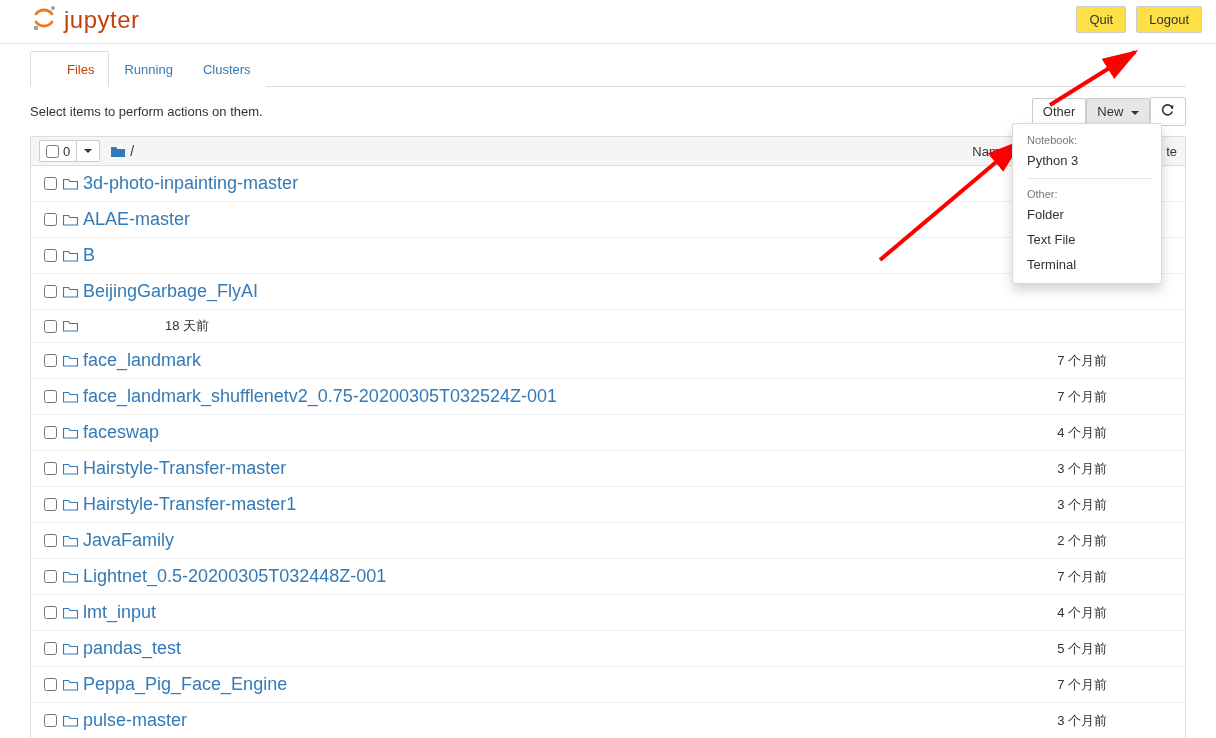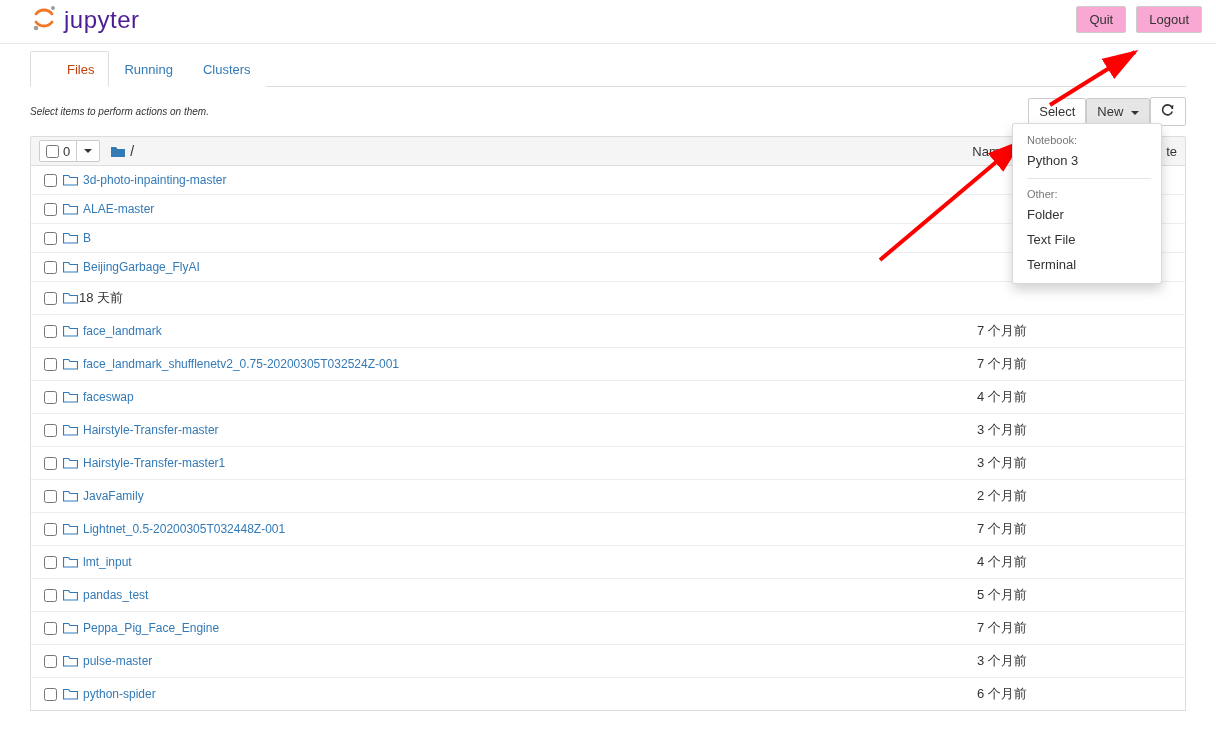--- a/index.html
+++ b/index.html
@@ -1,32 +1,32 @@
 <!DOCTYPE html>
 <html><head>
 <meta charset="utf-8">
 <style>
 * { box-sizing: border-box; margin: 0; padding: 0; }
 body { font-family: "Helvetica Neue", Helvetica, Arial, sans-serif; font-size: 13px; color: #333; background: #fff; }
 
 .header { display: flex; align-items: center; justify-content: space-between; padding: 4px 14px 8px 30px; border-bottom: 1px solid #e7e7e7; }
 .logo { display: flex; align-items: center; gap: 6px; }
 .logo-icon { display: inline-block; }
-.logo-text { color: #4c1d95; font-size: 24px; letter-spacing: 0.5px; }
+.logo-text { color: #c2410c; font-size: 24px; letter-spacing: 0.5px; }
 .header-buttons { display: flex; gap: 10px; }
-.header-btn { border: 1px solid #ccc; background: #f9a8d4; padding: 5px 12px; font-size: 13px; cursor: pointer; color: #333; border-radius: 2px; }
+.header-btn { border: 1px solid #ccc; background: #fde047; padding: 5px 12px; font-size: 13px; cursor: pointer; color: #333; border-radius: 2px; }
 
 .main { padding: 0 30px; }
 
 .tabs { display: flex; border-bottom: 1px solid #ddd; margin-top: 6px; }
 .tab { padding: 10px 14px 9px; font-size: 13px; cursor: pointer; color: #337ab7; border: 1px solid transparent; border-bottom: none; position: relative; top: 1px; background: #fff; }
 .tab.active { border: 1px solid #ddd; border-bottom-color: #fff; color: #c2410c; border-radius: 2px 2px 0 0; padding-left: 36px; }
 
 .toolbar-row { display: flex; justify-content: space-between; align-items: center; margin: 10px 0; }
-.instruction { font-size: 10px; color: #333; font-style: italic; }
+.instruction { font-size: 13px; color: #333; }
 .action-btns { display: flex; gap: 0; align-items: center; position: relative; }
 .btn { border: 1px solid #ccc; background: #fff; padding: 5px 10px; font-size: 13px; cursor: pointer; color: #333; border-radius: 2px; }
 .btn + .btn { margin-left: 0; }
 .btn.new-btn { background: #e6e6e6; }
 .btn .caret { display: inline-block; width: 0; height: 0; margin-left: 4px; vertical-align: middle; border-top: 4px solid; border-left: 4px solid transparent; border-right: 4px solid transparent; }
 
 .refresh-icon { display: inline-block; width: 14px; height: 14px; }
 
 .list-header { display: flex; align-items: center; background: #f5f5f5; border: 1px solid #ddd; border-radius: 2px 2px 0 0; height: 30px; padding: 0 8px; }
 .select-all { display: flex; align-items: center; border: 1px solid #ccc; background: #fff; border-radius: 2px; height: 22px; }
@@ -44,22 +44,22 @@
 .sort-arrow { display: inline-block; width: 0; height: 0; border-top: 5px solid #333; border-left: 4px solid transparent; border-right: 4px solid transparent; position: relative; top: 0; }
 .col-modified { font-size: 13px; color: #333; padding-right: 0; width: 100px; text-align: right; }
 .col-modified-txt { }
 
 .file-list { border: 1px solid #ddd; border-top: none; }
 .file-row { display: flex; align-items: center; padding: 7px 8px; border-top: 1px solid #eee; }
 .file-row:first-child { border-top: none; }
 .row-cb { width: 22px; display: flex; justify-content: center; }
 .row-cb input { margin: 0; }
 .row-icon { width: 18px; display: flex; justify-content: center; }
-.row-name { margin-left: 4px; color: #337ab7; font-size: 12px; cursor: pointer; flex: 1; }
-.row-modified { width: 130px; text-align: left; font-size: 13px; color: #333; }
+.row-name { margin-left: 4px; color: #337ab7; font-size: 18px; cursor: pointer; flex: 1; }
+.row-modified { width: 130px; text-align: right; font-size: 13px; color: #333; }
 .row-size { width: 70px; }
 
 .dropdown-menu { position: absolute; top: 26px; right: 24px; background: #fff; border: 1px solid rgba(0,0,0,0.15); box-shadow: 0 6px 12px rgba(0,0,0,0.175); border-radius: 3px; min-width: 150px; padding: 6px 0; z-index: 100; }
 .dd-section-label { font-size: 11px; color: #777; padding: 4px 14px 2px; }
 .dd-item { font-size: 13px; color: #333; padding: 5px 14px; cursor: pointer; }
 .dd-divider { height: 1px; background: #e5e5e5; margin: 5px 10px 5px 14px; }
 
 .arrow-annotation { position: absolute; pointer-events: none; z-index: 50; }
 
 </style>
@@ -88,21 +88,21 @@
 
   <div class="tabs">
     <div class="tab active">Files</div>
     <div class="tab">Running</div>
     <div class="tab">Clusters</div>
   </div>
 
   <div class="toolbar-row">
     <div class="instruction">Select items to perform actions on them.</div>
     <div class="action-btns">
-      <button class="btn">Select</button>
+      <button class="btn">Other</button>
       <button class="btn new-btn">
         <span>New</span>
         <span class="caret"></span>
       </button>
       <button class="btn">
         <span class="refresh-icon">
           <svg width="14" height="14" viewBox="0 0 14 14">
               <path d="M 11.5 6 A 5 5 0 1 0 11.3 8.5" stroke="#333" stroke-width="1.6" fill="none"></path>
               <path d="M 9 3.5 L 12 5.5 L 12.5 2" fill="#333"></path>
             </svg>

